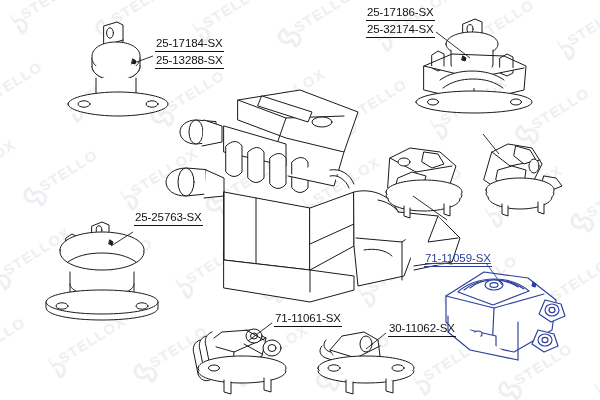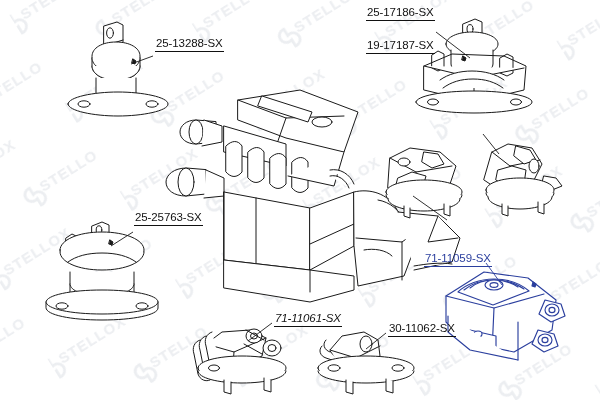--- a/index.html
+++ b/index.html
@@ -23,22 +23,22 @@
     letter-spacing:-0.1px;
     color:#111111;
     white-space:nowrap;
     line-height:14px;
   }
   .label .pn{
     display:block;
     padding:0 1px 1px 1px;
     border-bottom:1px solid #111111;
   }
-  .label.dual .pn:first-child{margin-bottom:17px;}
-  .label.hl{color:#2b3f9e;}
+  .label.dual .pn:first-child{margin-bottom:1px;}
+  .label.hl{color:#2b3f9e;text-decoration:underline;}
   .label.hl .pn{border-bottom-color:#2b3f9e;}
 </style>
 </head>
 <body>
 
 <div id="sheet">
 
   <svg class="layer" id="wm" viewBox="0 0 600 400">
     <defs>
       <g id="wmunit">
@@ -248,39 +248,40 @@
       <path d="M133 232 l-22 14"></path>
       <path d="M272 323 l-24 18"></path>
       <path d="M386 333 l-20 16"></path>
       <path d="M486 263 l16 22" stroke="#2b3f9e"></path>
     </g>
   </svg>
 
   <div class="layer" id="labels">
 
     <div class="label dual" style="left:155px;top:36px;">
+      <span class="pn">25-17184-SX</span>
       <span class="pn">25-13288-SX</span>
     </div>
 
     <div class="label dual" style="left:366px;top:5px;">
       <span class="pn">25-17186-SX</span>
-      <span class="pn">19-17187-SX</span>
+      <span class="pn">25-32174-SX</span>
     </div>
 
 
 
     <div class="label hl" style="left:424px;top:251px;">
       <span class="pn">71-11059-SX</span>
     </div>
 
     <div class="label dual" style="left:134px;top:210px;">
       <span class="pn">25-25763-SX</span>
     </div>
 
-    <div class="label" style="left:274px;top:311px;font-style:italic;">
+    <div class="label" style="left:274px;top:311px;">
       <span class="pn">71-11061-SX</span>
     </div>
 
     <div class="label" style="left:388px;top:321px;">
       <span class="pn">30-11062-SX</span>
     </div>
 
   </div>
 </div>
 

